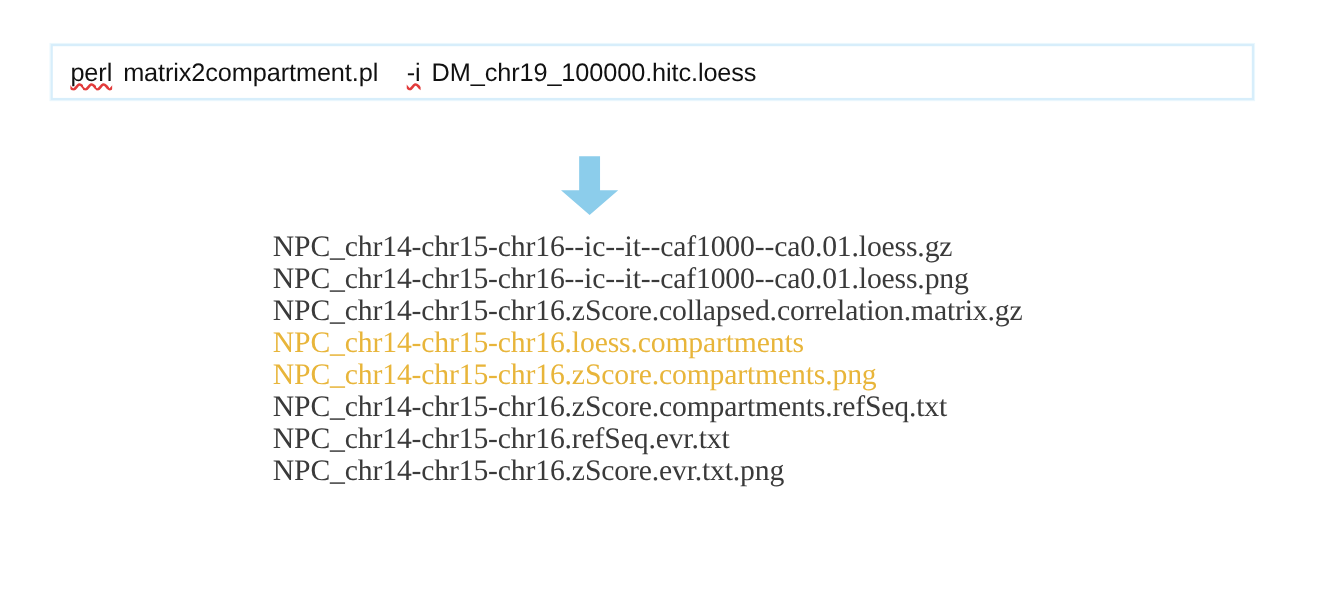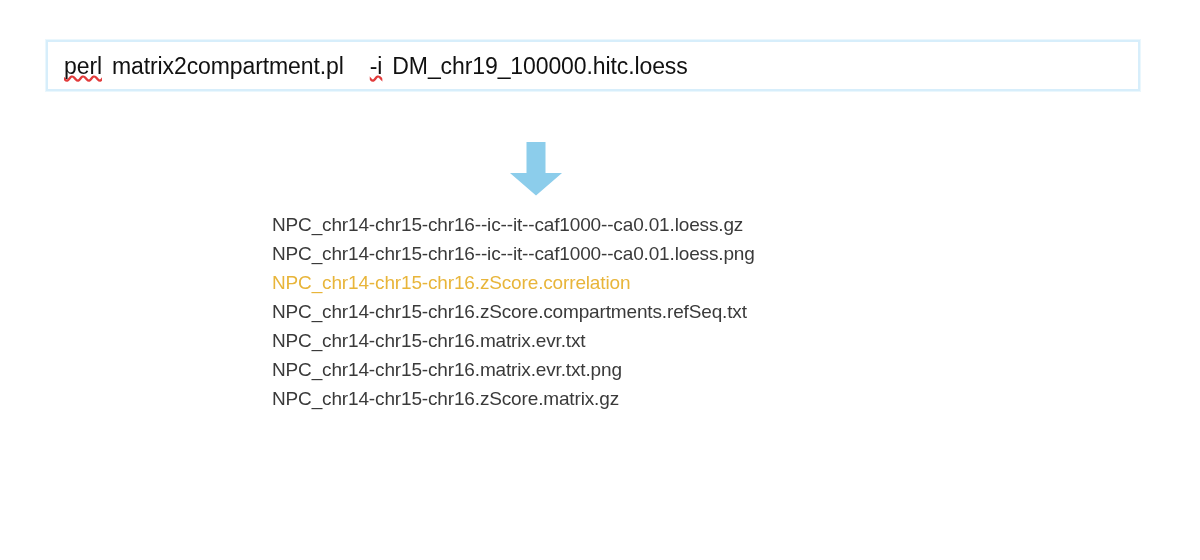--- a/index.html
+++ b/index.html
@@ -58,27 +58,26 @@
   #flow-arrow svg { display: block; width: 100%; height: 100%; }
 
   
   #output-list {
     position: absolute;
     left: 248px;
     top: 210px;
     width: 760px;
   }
   .file-line {
-    font-family: Liberation Sans, sans-serif;
-    font-size: 19px;
+    font-family: Liberation Serif, serif;
+    font-size: 27px;
     line-height: 29px;
     color: #3a3a3a;
     white-space: pre;
     letter-spacing: -0.15px;
-    margin-left: 24px;
   }
   .file-line.highlight {
     color: #e8b53a;
   }
 </style>
 </head>
 <body>
 
 <div id="command-box">
   <div id="command-line"><span class="misspelled">perl</span><span class="cmd-gap"></span><span>matrix2compartment.pl</span><span class="cmd-gap-wide"></span><span class="misspelled">-i</span><span class="cmd-gap"></span><span>DM_chr19_100000.hitc.loess</span></div>
@@ -86,18 +85,19 @@
 
 <div id="flow-arrow">
   <svg viewBox="0 0 62 58" xmlns="http://www.w3.org/2000/svg" aria-hidden="true">
     <path d="M21.5 2 L40.5 2 L40.5 33 L57 33 L31 55.5 L5 33 L21.5 33 Z" fill="#8ccdeb"></path>
   </svg>
 </div>
 
 <div id="output-list">
   <div class="file-line">NPC_chr14-chr15-chr16--ic--it--caf1000--ca0.01.loess.gz</div>
   <div class="file-line">NPC_chr14-chr15-chr16--ic--it--caf1000--ca0.01.loess.png</div>
-  <div class="file-line highlight">NPC_chr14-chr15-chr16.zScore.correlation</div>
+  <div class="file-line">NPC_chr14-chr15-chr16.zScore.collapsed.correlation.matrix.gz</div>
+  <div class="file-line highlight">NPC_chr14-chr15-chr16.loess.compartments</div>
+  <div class="file-line highlight">NPC_chr14-chr15-chr16.zScore.compartments.png</div>
   <div class="file-line">NPC_chr14-chr15-chr16.zScore.compartments.refSeq.txt</div>
-  <div class="file-line">NPC_chr14-chr15-chr16.matrix.evr.txt</div>
-  <div class="file-line">NPC_chr14-chr15-chr16.matrix.evr.txt.png</div>
-  <div class="file-line">NPC_chr14-chr15-chr16.zScore.matrix.gz</div>
+  <div class="file-line">NPC_chr14-chr15-chr16.refSeq.evr.txt</div>
+  <div class="file-line">NPC_chr14-chr15-chr16.zScore.evr.txt.png</div>
 </div>
 
 </body></html>

